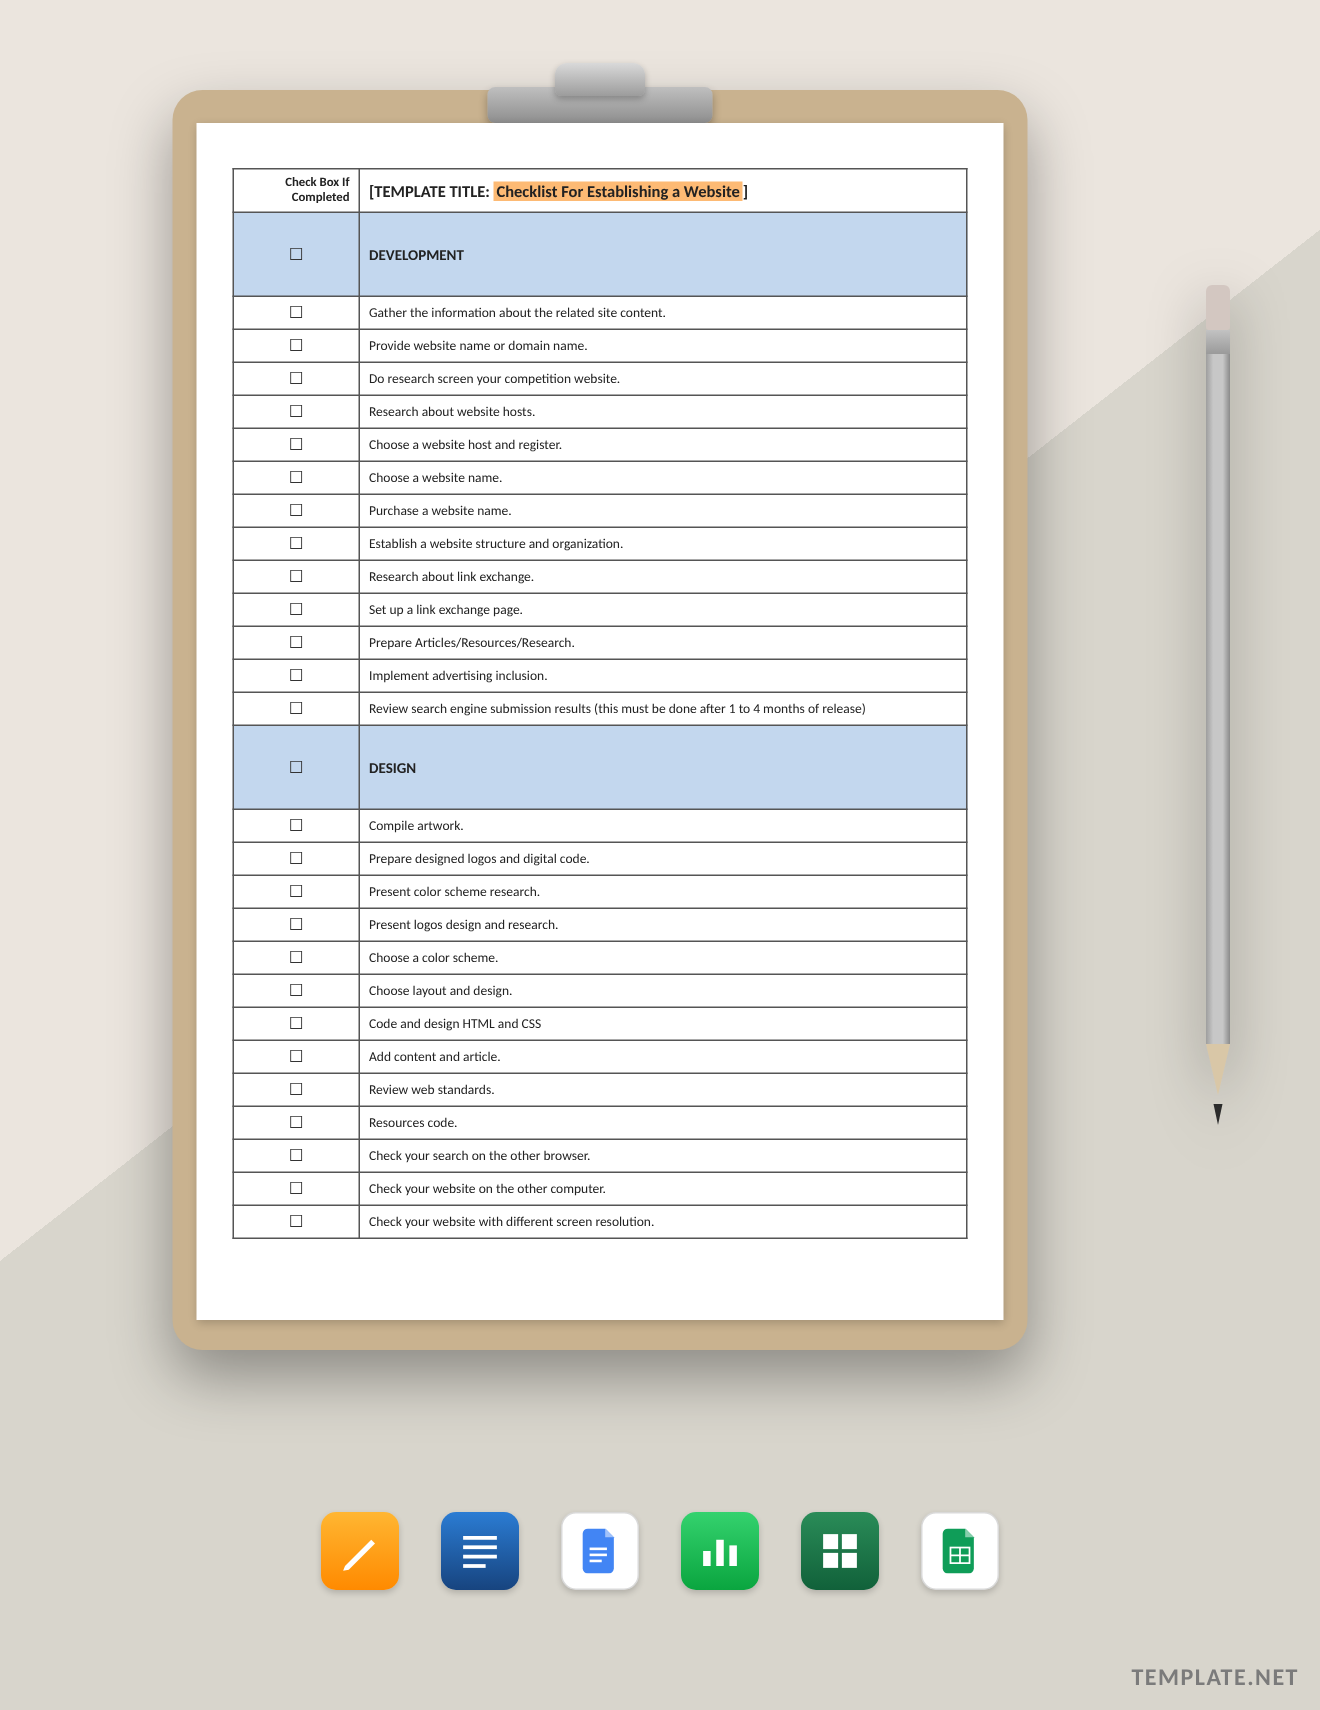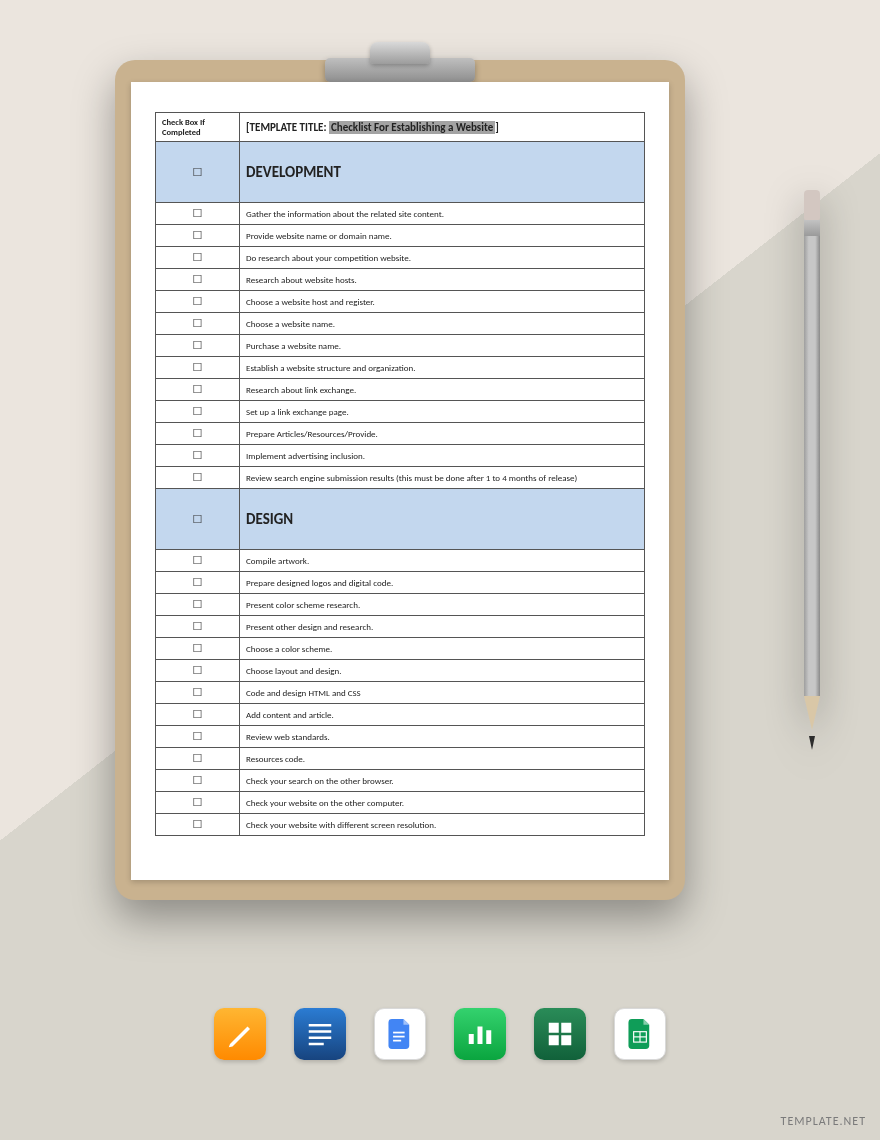--- a/index.html
+++ b/index.html
@@ -37,29 +37,29 @@
     padding:30px 24px 18px 24px;
   }
 
   table.checklist {
     width:100%; border-collapse:collapse; font-size:9px; color:#222;
   }
   table.checklist td, table.checklist th {
     border:1px solid #555; padding:4px 6px; vertical-align:middle;
   }
   th.col-check {
-    width:84px; font-size:8.5px; font-weight:700; text-align:left; line-height:1.2;
+    width:84px; font-size:8.5px; font-weight:700; text-align:right; line-height:1.2;
   }
   th.col-title {
     font-size:11px; font-weight:700; text-align:left; padding:8px 6px;
   }
-  th.col-title .hl { background:#a3a3a3; padding:0 2px; }
+  th.col-title .hl { background:#fdba74; padding:0 2px; }
   td.cb { text-align:center; font-size:11px; color:#333; }
   tr.section td.sec {
-    background:#c3d7ee; font-weight:700; font-size:15px; padding:21px 6px;margin-left:24px;
+    background:#c3d7ee; font-weight:700; font-size:10px; padding:21px 6px;margin-left:24px;
   }
   tr.section td.cb { background:#c3d7ee; }
   td.item { font-size:9px; line-height:1.25; }
 
   
   .pencil {
     position:absolute; right:60px; top:190px; width:16px; height:560px;
   }
   .pencil .eraser { width:16px; height:30px; background:#d3c7c1; border-radius:4px 4px 2px 2px; }
   .pencil .ferrule { width:16px; height:16px; background:linear-gradient(#c2c2c2,#9a9a9a); }
@@ -91,21 +91,21 @@
   .app svg { width:30px; height:30px; }
   .pages   { background:linear-gradient(#ffb632,#ff8a00); }
   .word    { background:linear-gradient(#2b7cd3,#17447f); }
   .gdocs   { background:#ffffff; border:1px solid #d9d9d9; }
   .numbers { background:linear-gradient(#34d26e,#0aa53f); }
   .excel   { background:linear-gradient(#2a8c58,#11613a); }
   .gsheets { background:#ffffff; border:1px solid #d9d9d9; }
 
   .watermark {
     position:absolute; right:14px; bottom:12px;
-    font-size:12px; letter-spacing:1px; color:#7b7b7b; font-weight:400;
+    font-size:16px; letter-spacing:1px; color:#7b7b7b; font-weight:700;
   }
 </style>
 </head>
 <body>
 
 <div class="clipboard">
   <div class="clip">
     <div class="bar"></div>
       <div class="top"></div>
   </div>
@@ -127,21 +127,21 @@
           <tr>
             <td class="cb">☐</td>
             <td class="item">Gather the information about the related site content.</td>
           </tr>
           <tr>
             <td class="cb">☐</td>
             <td class="item">Provide website name or domain name.</td>
           </tr>
           <tr>
             <td class="cb">☐</td>
-            <td class="item">Do research about your competition website.</td>
+            <td class="item">Do research screen your competition website.</td>
           </tr>
           <tr>
             <td class="cb">☐</td>
             <td class="item">Research about website hosts.</td>
           </tr>
           <tr>
             <td class="cb">☐</td>
             <td class="item">Choose a website host and register.</td>
           </tr>
           <tr>
@@ -159,21 +159,21 @@
           <tr>
             <td class="cb">☐</td>
             <td class="item">Research about link exchange.</td>
           </tr>
           <tr>
             <td class="cb">☐</td>
             <td class="item">Set up a link exchange page.</td>
           </tr>
           <tr>
             <td class="cb">☐</td>
-            <td class="item">Prepare Articles/Resources/Provide.</td>
+            <td class="item">Prepare Articles/Resources/Research.</td>
           </tr>
           <tr>
             <td class="cb">☐</td>
             <td class="item">Implement advertising inclusion.</td>
           </tr>
           <tr>
             <td class="cb">☐</td>
             <td class="item">Review search engine submission results (this must be done after 1 to 4 months of release)</td>
           </tr>
           <tr class="section">
@@ -187,21 +187,21 @@
           <tr>
             <td class="cb">☐</td>
             <td class="item">Prepare designed logos and digital code.</td>
           </tr>
           <tr>
             <td class="cb">☐</td>
             <td class="item">Present color scheme research.</td>
           </tr>
           <tr>
             <td class="cb">☐</td>
-            <td class="item">Present other design and research.</td>
+            <td class="item">Present logos design and research.</td>
           </tr>
           <tr>
             <td class="cb">☐</td>
             <td class="item">Choose a color scheme.</td>
           </tr>
           <tr>
             <td class="cb">☐</td>
             <td class="item">Choose layout and design.</td>
           </tr>
           <tr>

